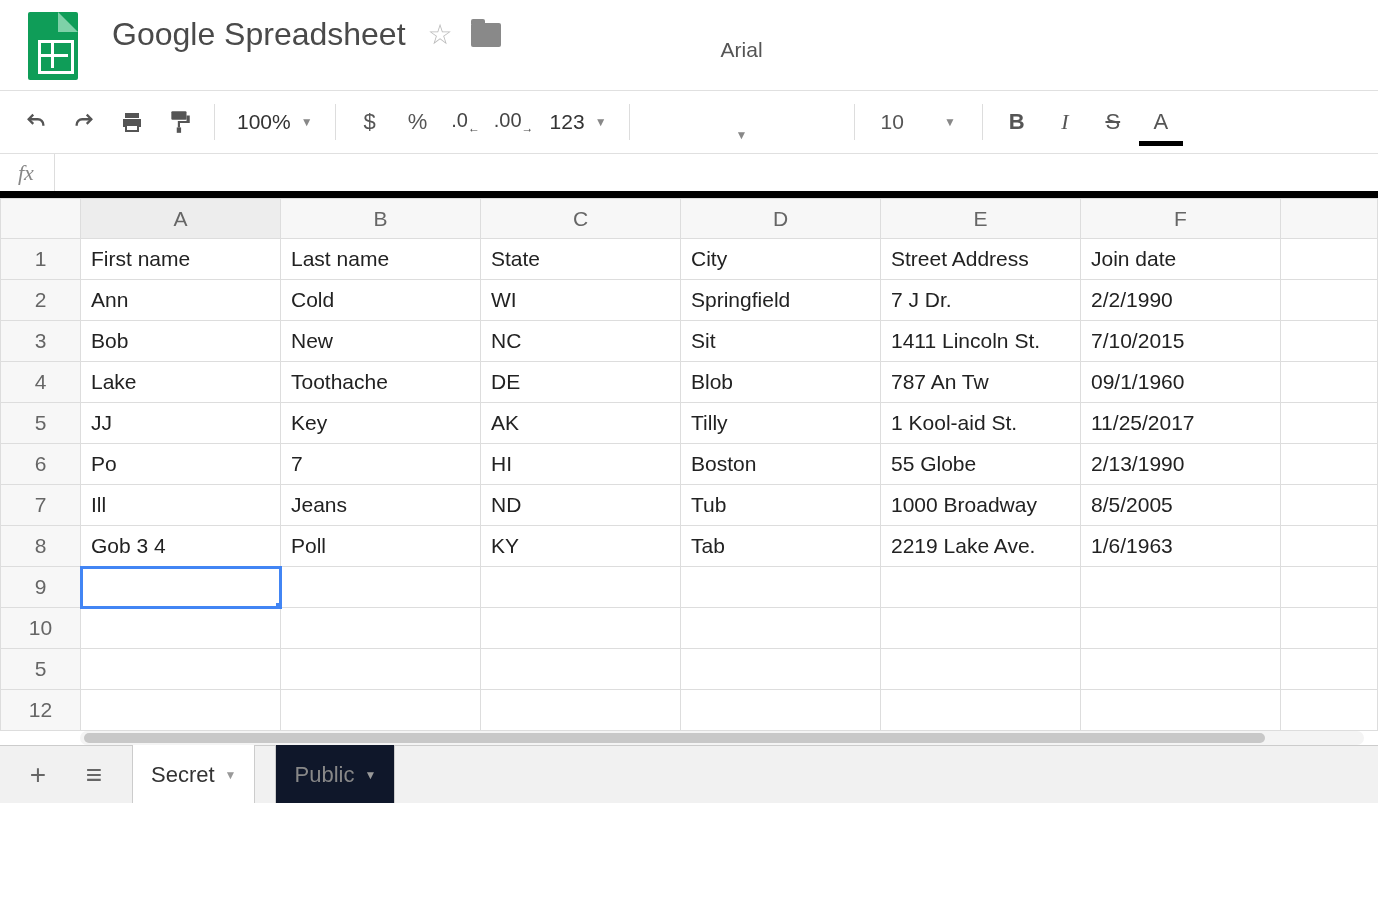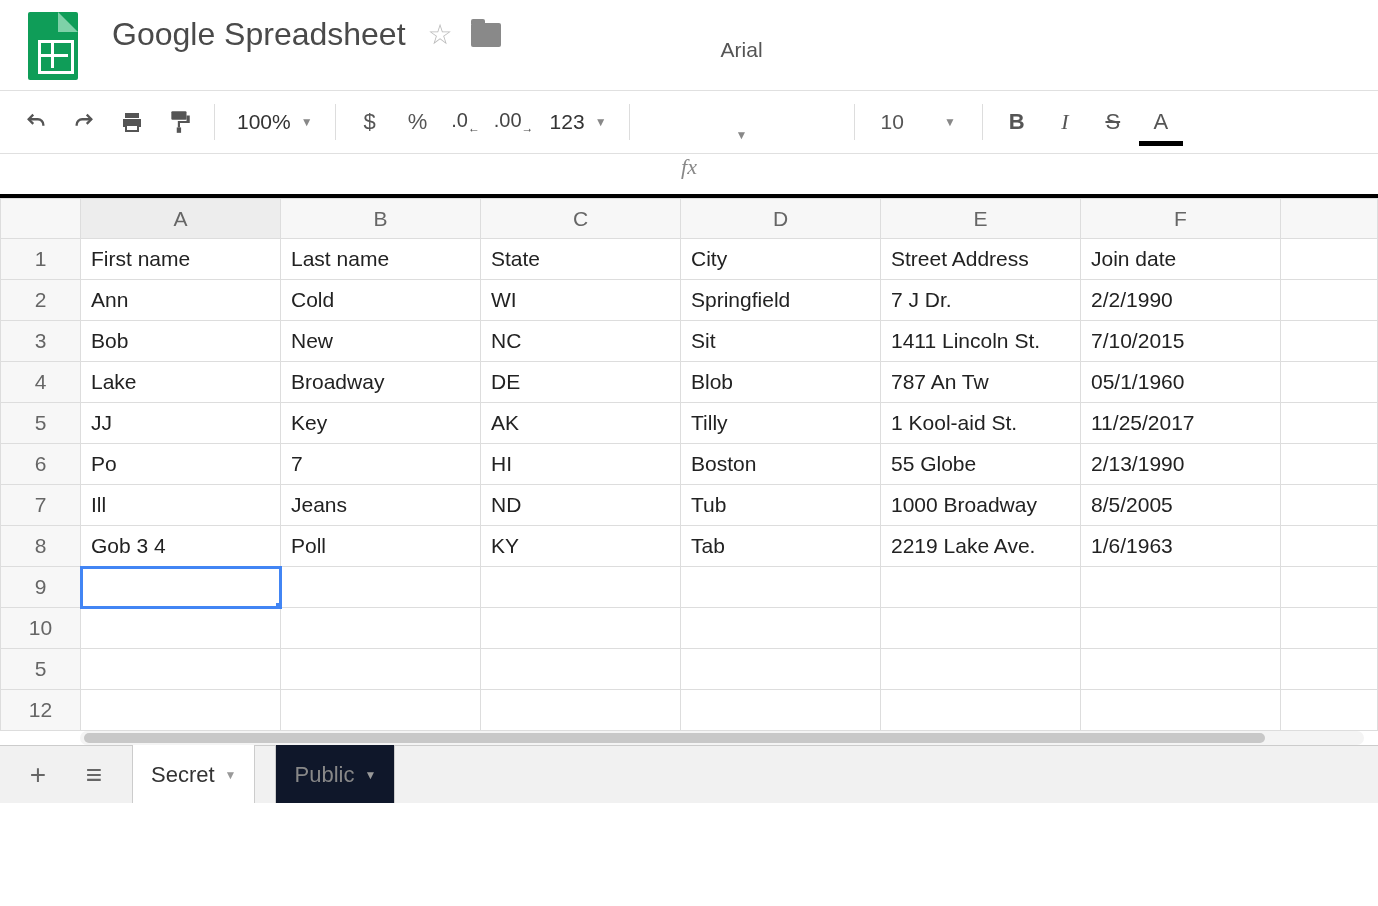--- a/index.html
+++ b/index.html
@@ -37,21 +37,21 @@
   .italic{font-style:italic;font-family:Georgia,serif;font-size:26px;}
   .strike{text-decoration:line-through;font-size:24px;}
   .textcolor{position:relative;font-size:24px;}
   .textcolor::after{content:"";position:absolute;left:0;right:0;bottom:-4px;height:5px;background:#000;}
   .undo-svg,.redo-svg{width:26px;height:22px;}
   .print-svg{width:26px;height:24px;}
   .paint-svg{width:26px;height:26px;}
   .dec-icon{font-family:Arial;font-size:20px;color:#444;position:relative;}
   
   
-  .formula-bar{display:flex; align-items:center; border-bottom:4px solid #000000; height:44px; padding:0 18px; gap:20px;flex-direction:column;}
+  .formula-bar{display:flex; align-items:center; border-bottom:7px solid #000000; height:44px; padding:0 18px; gap:20px;}
   .fx-label{font-style:italic; font-family:Georgia,serif; font-size:22px; color:#888;}
   .fx-input{flex:1; border:none; border-left:1px solid #ddd; height:100%; padding:0 14px; font-size:20px; outline:none;}
   
   
   .grid-wrap{position:relative;}
   table.sheet{border-collapse:collapse; table-layout:fixed; width:100%;}
   table.sheet th, table.sheet td{border:1px solid #ddd; font-size:21px; color:#222; padding:6px 10px; height:41px; text-align:left; font-weight:normal; overflow:hidden; white-space:nowrap;}
   table.sheet thead th{background:#f7f7f7; text-align:center; color:#666; height:40px;}
   table.sheet .rowhdr{background:#f7f7f7; text-align:center; color:#666; width:80px;}
   table.sheet thead th:first-child{width:80px; background:#f7f7f7;}
@@ -205,25 +205,25 @@
           <td>New</td>
           <td>NC</td>
           <td>Sit</td>
           <td>1411 Lincoln St.</td>
           <td class="num">7/10/2015</td>
           <td></td>
         </tr>
         <tr>
           <td class="rowhdr">4</td>
           <td>Lake</td>
-          <td>Broadway</td>
+          <td>Toothache</td>
           <td>DE</td>
           <td>Blob</td>
           <td>787 An Tw</td>
-          <td class="num">05/1/1960</td>
+          <td class="num">09/1/1960</td>
           <td></td>
         </tr>
         <tr>
           <td class="rowhdr">5</td>
           <td>JJ</td>
           <td>Key</td>
           <td>AK</td>
           <td>Tilly</td>
           <td>1 Kool-aid St.</td>
           <td class="num">11/25/2017</td>

